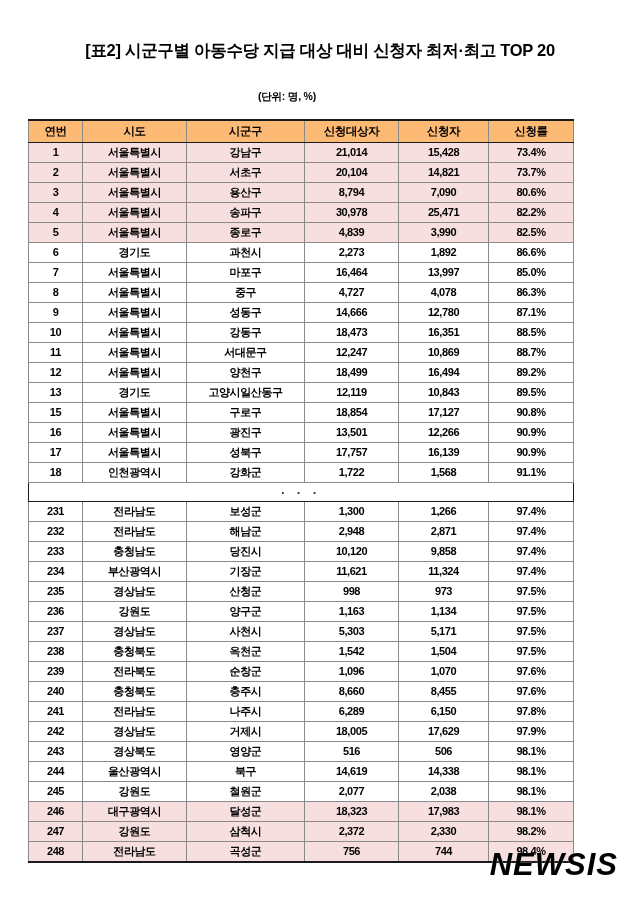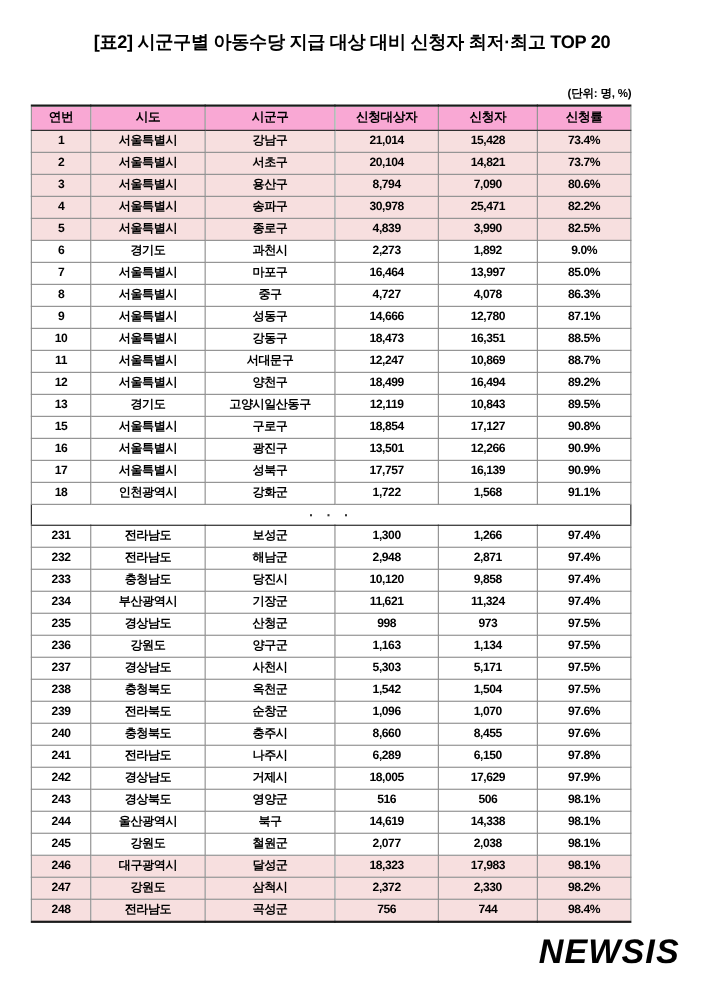--- a/index.html
+++ b/index.html
@@ -13,30 +13,30 @@
     position: relative;
     overflow: hidden;
   }
   .page { position: relative; width: 640px; height: 905px; }
 
   .doc-title {
     text-align: center;
     font-size: 16.5px;
     font-weight: bold;
     letter-spacing: -0.3px;
-    padding-top: 28px;
+    padding-top: 40px;
     padding-bottom: 0;
     white-space: nowrap;
   }
 
   .unit-note {
-    text-align: right;
+    text-align: center;
     font-size: 10.5px;
     font-weight: bold;
-    margin: 28px 66px 3px 0;
+    margin: 28px 66px 15px 0;
     letter-spacing: -0.2px;
   }
 
   .table-wrap { padding: 0 28px 0 28px; }
 
   table.grid {
     border-collapse: collapse;
     width: 545px;
     table-layout: fixed;
     border-top: 2.2px solid #1a1a1a;
@@ -50,21 +50,21 @@
     font-weight: bold;
     text-align: center;
     height: 20px;
     line-height: 19px;
     padding: 0 2px;
     letter-spacing: -0.4px;
     white-space: nowrap;
     overflow: hidden;
   }
   table.grid th {
-    background: #f9a8d4;
+    background: #fdba74;
     font-size: 11.5px;
     height: 22px;
     line-height: 21px;
     border-bottom: 1.8px solid #1a1a1a;
     border-top: none;
   }
   table.grid td.num { font-size: 11px; }
   tr.hl td { background: #f7dfdf; }
   tr.plain td { background: #ffffff; }
 
@@ -171,21 +171,21 @@
             <td class="num">4,839</td>
             <td class="num">3,990</td>
             <td class="num">82.5%</td>
           </tr>
           <tr class="plain">
             <td>6</td>
             <td>경기도</td>
             <td>과천시</td>
             <td class="num">2,273</td>
             <td class="num">1,892</td>
-            <td class="num">9.0%</td>
+            <td class="num">86.6%</td>
           </tr>
           <tr class="plain">
             <td>7</td>
             <td>서울특별시</td>
             <td>마포구</td>
             <td class="num">16,464</td>
             <td class="num">13,997</td>
             <td class="num">85.0%</td>
           </tr>
           <tr class="plain">

